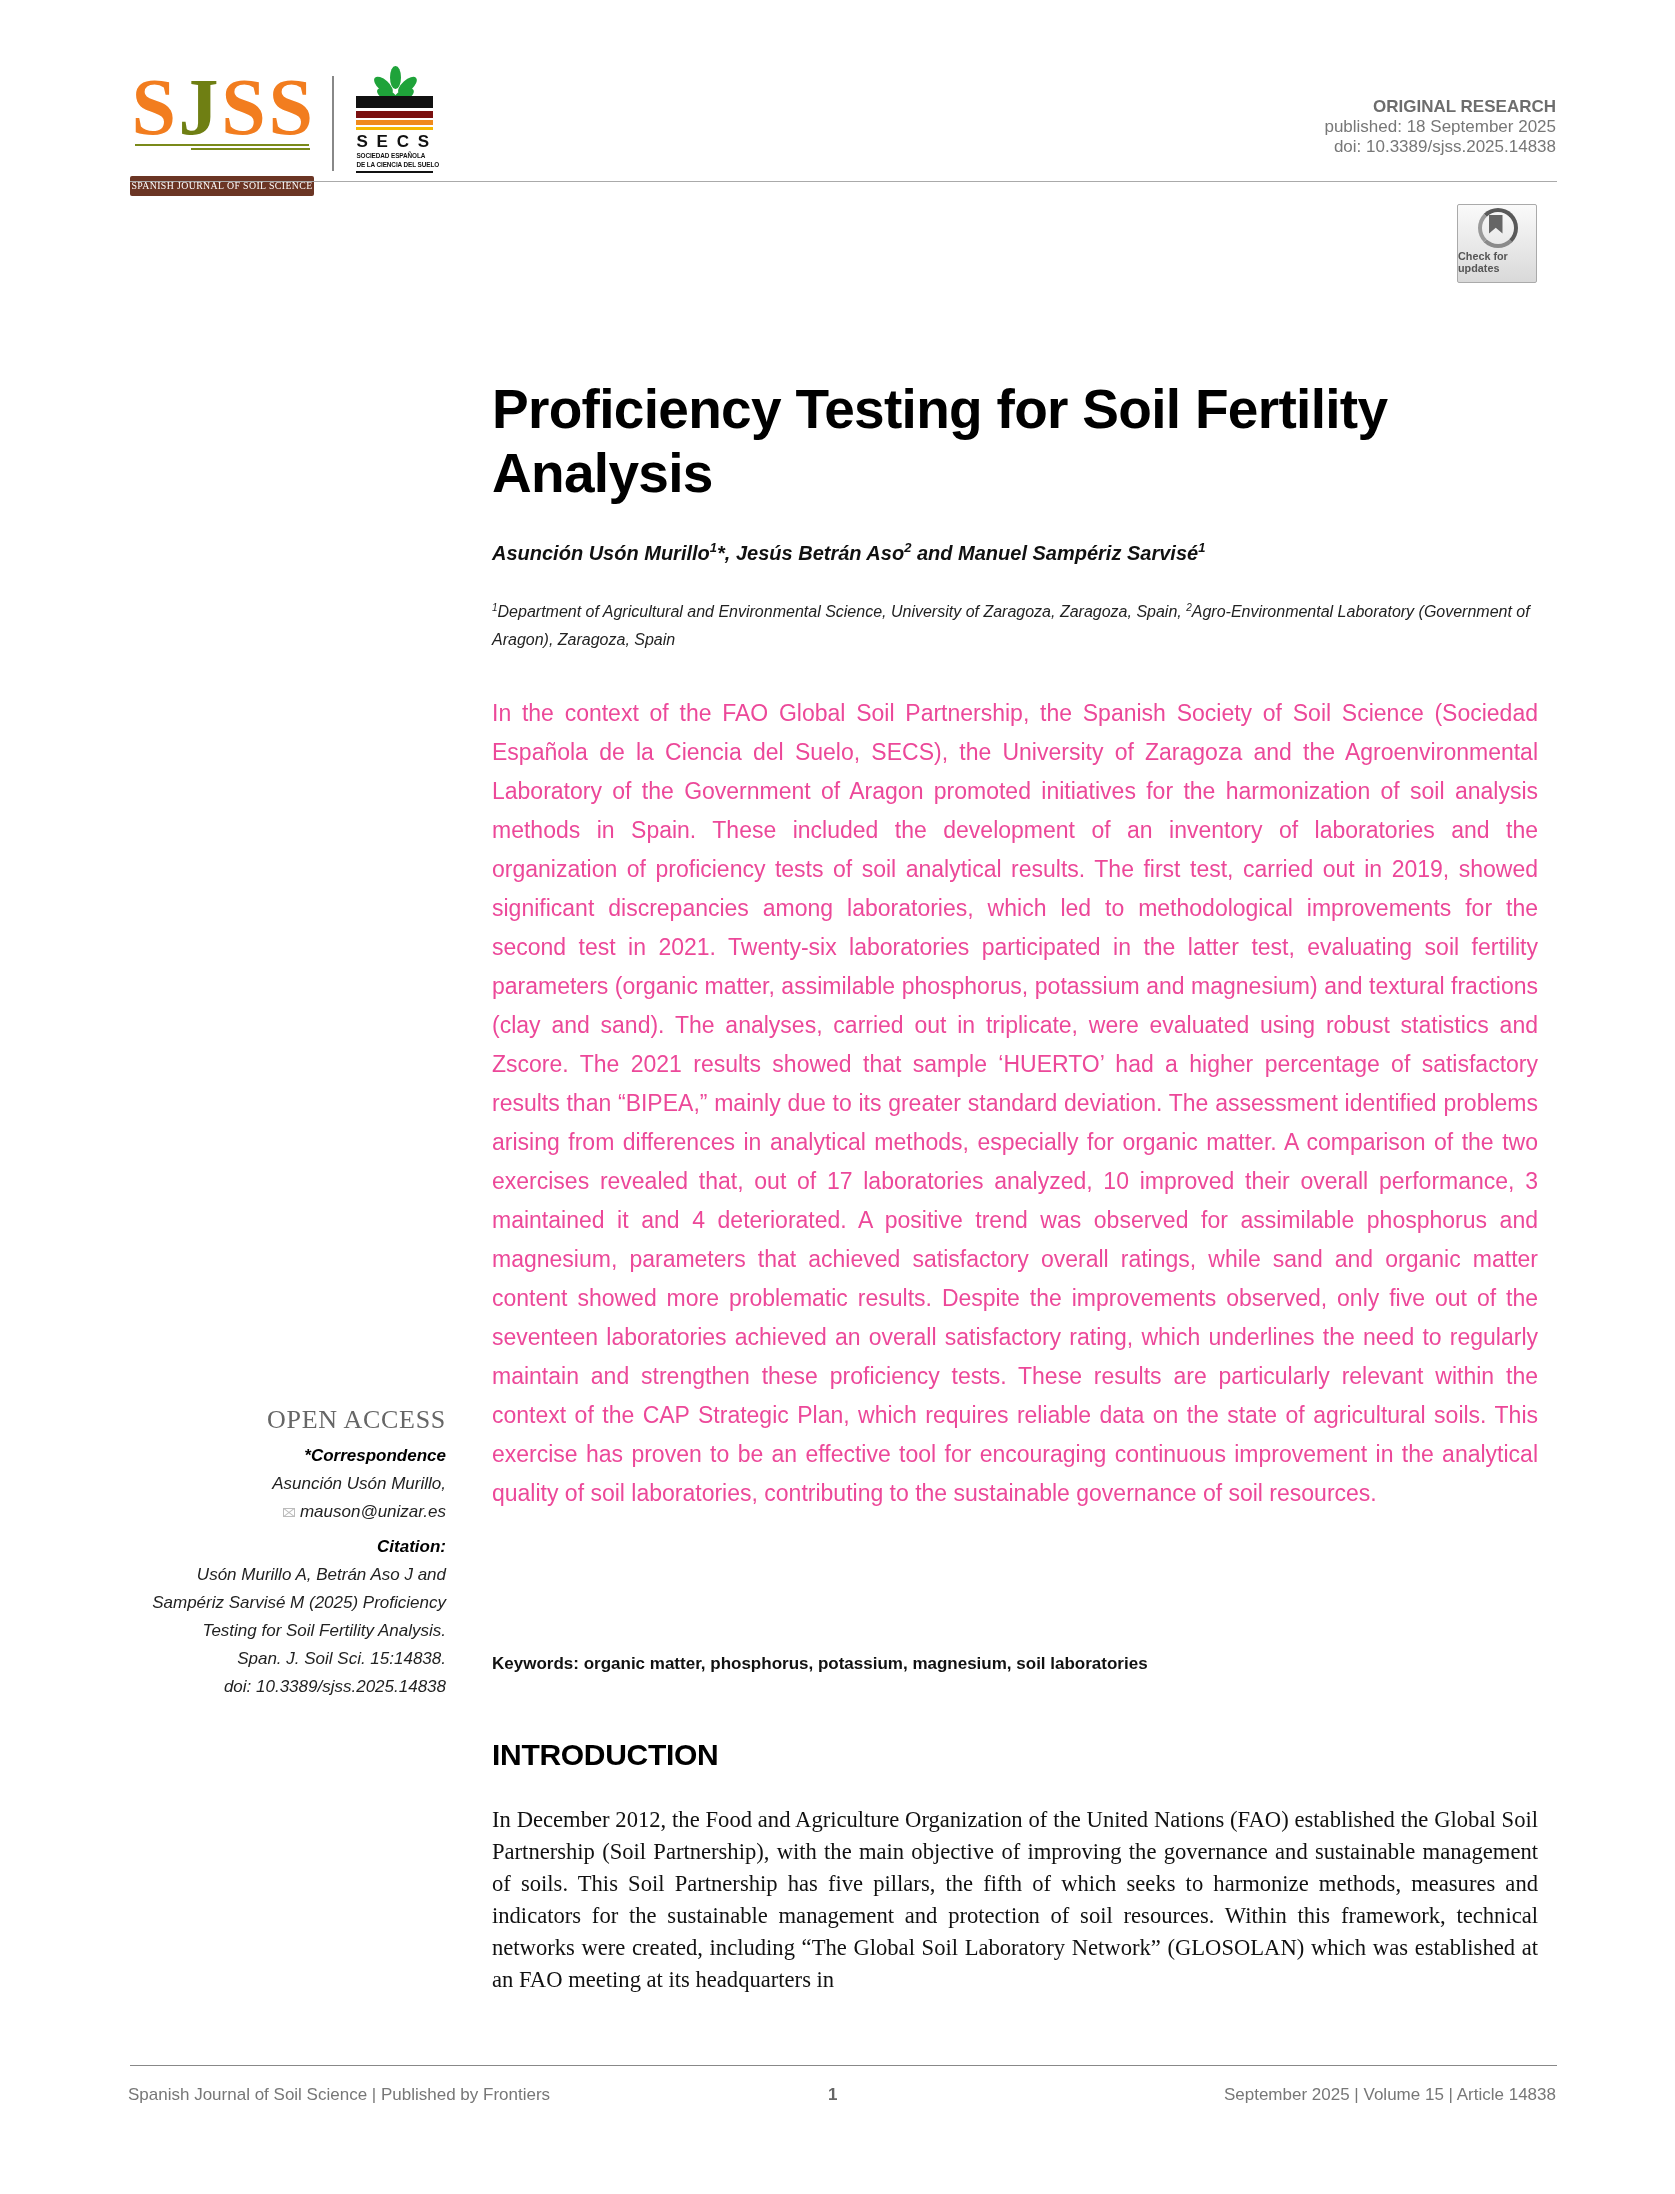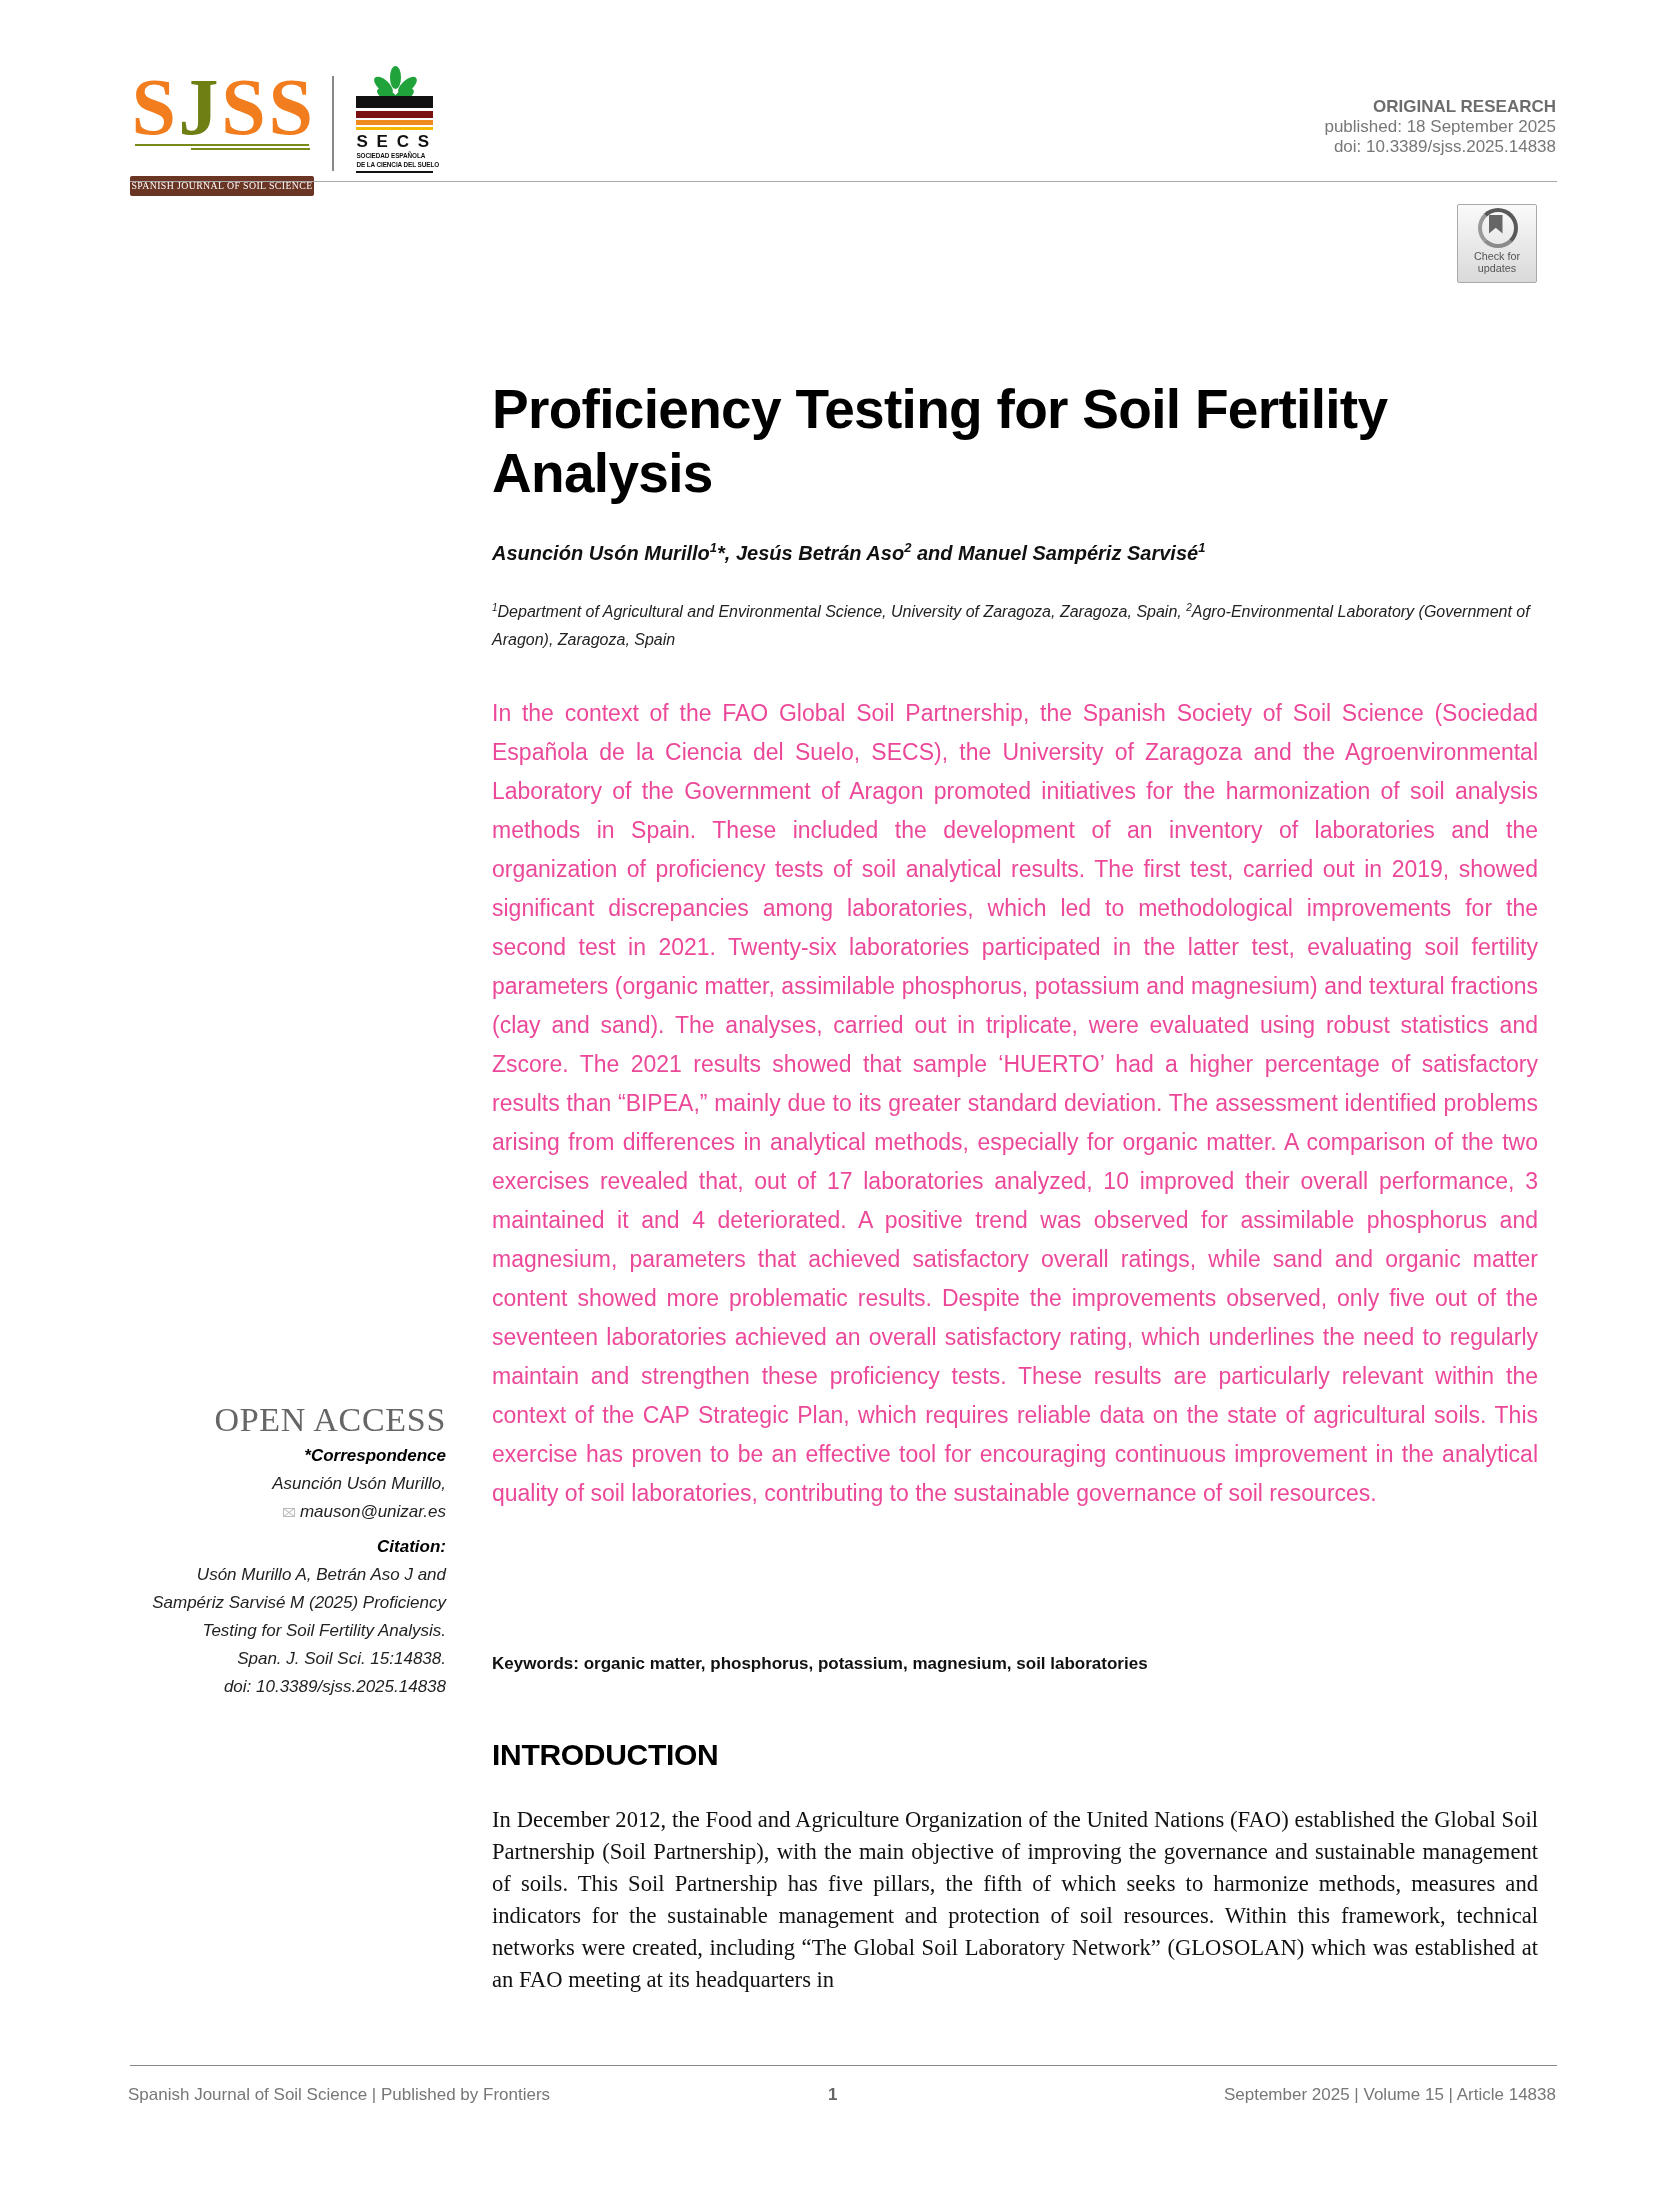--- a/index.html
+++ b/index.html
@@ -21,21 +21,21 @@
   .secs-orange { position:absolute; left:1.4px; top:54px; width:77px; height:5.4px; background:#f08a1c; }
   .secs-yellow { position:absolute; left:1.4px; top:61px; width:77px; height:3.4px; background:#f5b800; }
   .secs-word { position:absolute; left:1.4px; top:66px; width:77px; font-size:17px; font-weight:bold; letter-spacing:8.8px; line-height:19px; }
   .secs-sub { position:absolute; left:1.4px; width:77px; font-size:6.4px; font-weight:bold; line-height:7.4px; letter-spacing:-0.1px; white-space:nowrap; }
   .secs-line { position:absolute; left:1.4px; top:105px; width:77px; height:2px; background:#111; }
 
   #header-right { right:119px; top:97px; text-align:right; color:#777; font-size:17px; line-height:20px; }
   #header-right .type { font-weight:bold; color:#6d6d6d; }
   #header-rule { left:130px; top:181px; width:1427px; height:1.4px; background:#aaa; }
 
-  #check-updates { left:1457px; top:204px; width:78px; height:77px; border:1.4px solid #aaa; border-radius:2px; background:linear-gradient(#fafafa,#d9d9d9); text-align:center; }
+  #check-updates { left:1457px; top:204px; width:78px; height:77px; border:1.4px solid #aaa; border-radius:2px; background:linear-gradient(#fafafa,#d9d9d9); text-align:left;font-weight:bold; }
   .cu-ring { position:absolute; left:20px; top:2.7px; width:32px; height:32px; border-radius:50%; border:4.7px solid #595959; border-left-color:#9a9a9a; border-bottom-color:#8a8a8a; }
   .cu-flag { position:absolute; left:31px; top:9.5px; width:13.5px; height:19px; background:#666; clip-path:polygon(0 0,100% 0,100% 100%,50% 70%,0 100%); }
   .cu-text { position:absolute; left:0; top:46px; width:100%; font-size:10.8px; line-height:11.5px; color:#555; }
 
   
   #title { left:492px; top:377px; width:1054px; font-size:55px; font-weight:bold; line-height:64px; letter-spacing:-0.7px; color:#000; }
   #authors { left:492px; top:540px; font-size:20px; font-weight:bold; font-style:italic; color:#111; }
   #authors sup { font-size:13px; }
   #affiliations { left:492px; top:594px; width:1067px; font-size:16px; font-style:italic; line-height:28px; color:#222; }
   #affiliations sup { font-size:10px; }
@@ -43,21 +43,21 @@
   
   #abstract { left:492px; top:694px; width:1046px; font-size:23px; line-height:39px; text-align:justify; color:#ec4899; }
   #keywords { left:492px; top:1654px; font-size:17px; font-weight:bold; color:#111; }
 
   
   #intro-heading { left:492px; top:1738px; font-size:30px; font-weight:bold; letter-spacing:-0.3px; color:#000; }
   #intro-text { left:492px; top:1804px; width:1046px; font-family:"Liberation Serif", serif; font-size:22.6px; line-height:32px; text-align:justify; color:#111; }
 
   
   #sidebar { left:101px; top:1405px; width:345px; text-align:right; color:#222; }
-  #open-access { font-family:"Liberation Serif", serif; font-size:34px; letter-spacing:0.7px; color:#666; line-height:30px; }
+  #open-access { font-family:"Liberation Serif", serif; font-size:26px; letter-spacing:0.7px; color:#666; line-height:30px; }
   .sb-block { font-size:17px; font-style:italic; line-height:28px; }
   .sb-head { font-weight:bold; color:#000; }
   .mail-icon { display:inline-block; width:12px; height:9.5px; border:1.4px solid #bbb; position:relative; vertical-align:middle; margin-right:5.4px; box-sizing:border-box; }
   .mail-icon::before, .mail-icon::after { content:""; position:absolute; left:-0.7px; top:3.4px; width:12px; height:1px; background:#bbb; }
   .mail-icon::before { transform:rotate(38deg); }
   .mail-icon::after { transform:rotate(-38deg); }
 
   
   #footer-rule { left:130px; top:2065px; width:1427px; height:1.4px; background:#888; }
   #footer-left { left:128px; top:2085px; font-size:17px; color:#777; }

